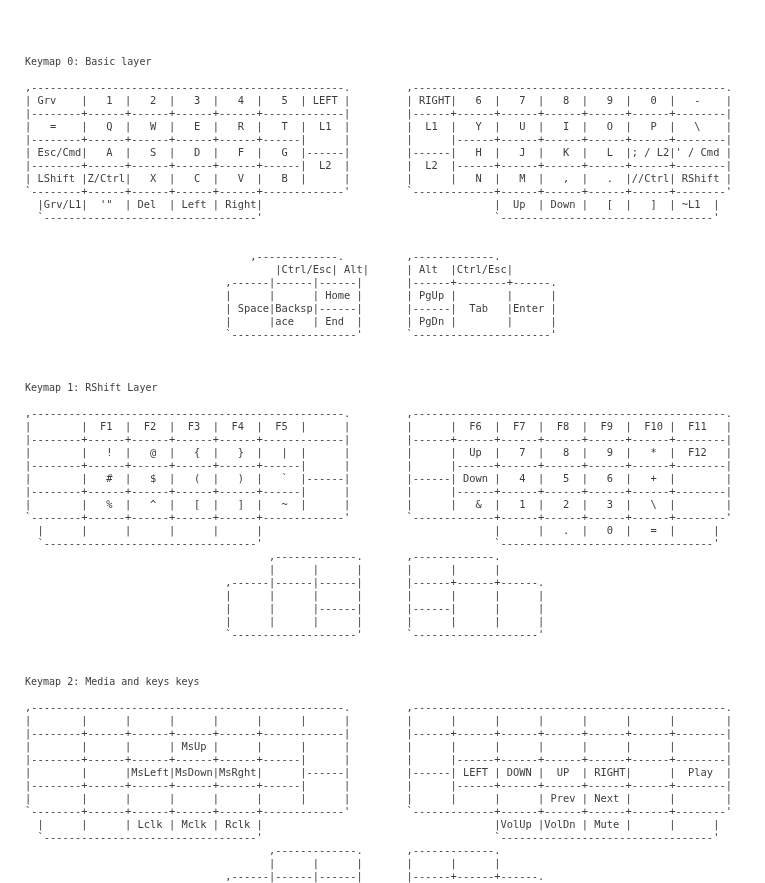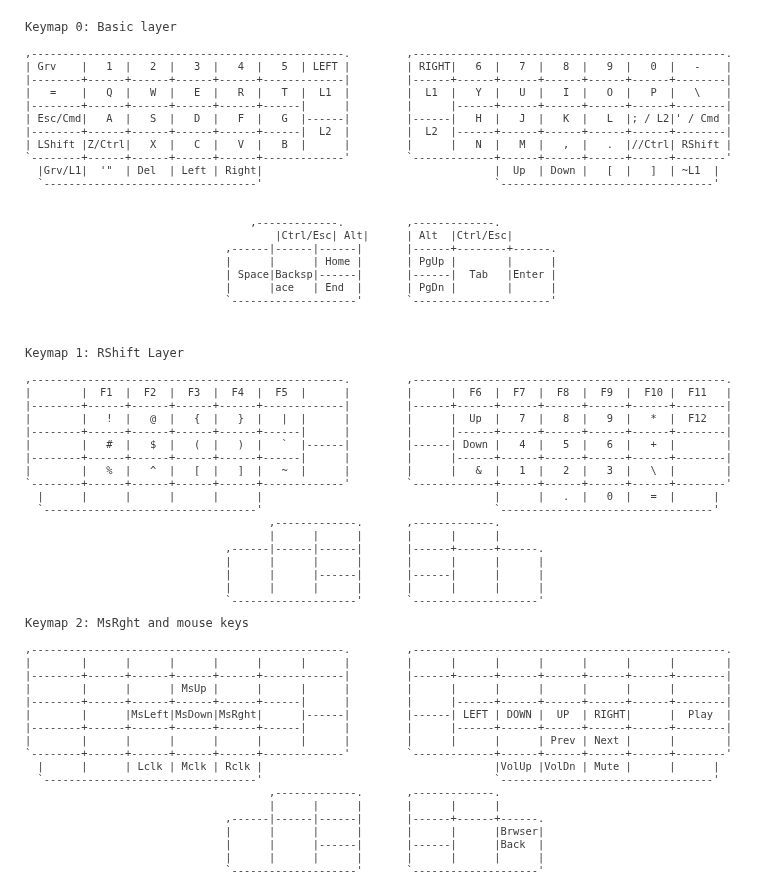--- a/index.html
+++ b/index.html
@@ -12,24 +12,25 @@
     height: 883px;
     overflow: hidden;
     font-family: "DejaVu Sans Mono", "Liberation Mono", monospace;
     color: #3d3d3d;
   }
   .page {
     padding: 21px 0 0 25px;
   }
   .section { display: block; }
   .section-title {
-    font-size: 12px;
+    font-size: 10px;
     line-height: 13px;
     white-space: pre;
     font-family: inherit;
+    margin-top: 34px;
   }
   pre.ascii-art {
     margin: 13px 0 0 0;
     padding: 0;
     font-size: 10.4px;
     line-height: 13px;
     white-space: pre;
     font-family: inherit;
     color: inherit;
   }
@@ -81,21 +82,21 @@
                                        ,-------------.       ,-------------.
                                        |      |      |       |      |      |
                                 ,------|------|------|       |------+------+------.
                                 |      |      |      |       |      |      |      |
                                 |      |      |------|       |------|      |      |
                                 |      |      |      |       |      |      |      |
                                 `--------------------'       `--------------------'</pre>
   </div>
 
   <div class="section gap-small">
-    <div class="section-title">Keymap 2: MsRght and mouse keys</div>
+    <div class="section-title">Keymap 2: Media and keys keys</div>
     <pre class="ascii-art">,--------------------------------------------------.         ,--------------------------------------------------.
 |        |      |      |      |      |      |      |         |      |      |      |      |      |      |        |
 |--------+------+------+------+------+-------------|         |------+------+------+------+------+------+--------|
 |        |      |      | MsUp |      |      |      |         |      |      |      |      |      |      |        |
 |--------+------+------+------+------+------|      |         |      |------+------+------+------+------+--------|
 |        |      |MsLeft|MsDown|MsRght|      |------|         |------| LEFT | DOWN |  UP  | RIGHT|      |  Play  |
 |--------+------+------+------+------+------|      |         |      |------+------+------+------+------+--------|
 |        |      |      |      |      |      |      |         |      |      |      | Prev | Next |      |        |
 `--------+------+------+------+------+-------------'         `-------------+------+------+------+------+--------'
   |      |      | Lclk | Mclk | Rclk |                                     |VolUp |VolDn | Mute |      |      |

